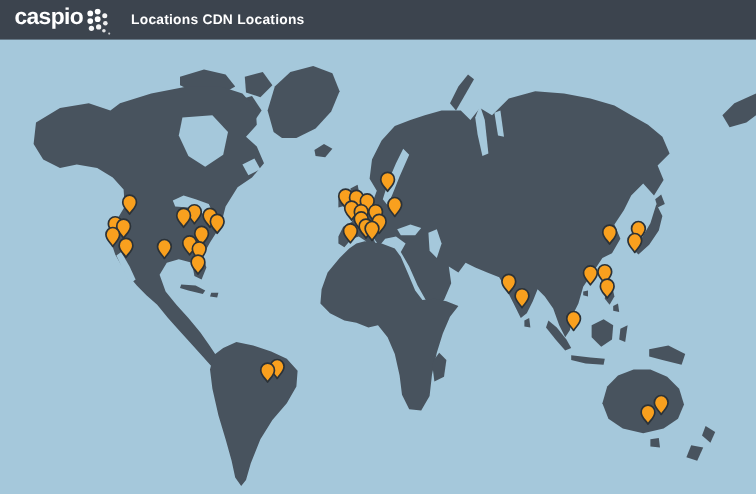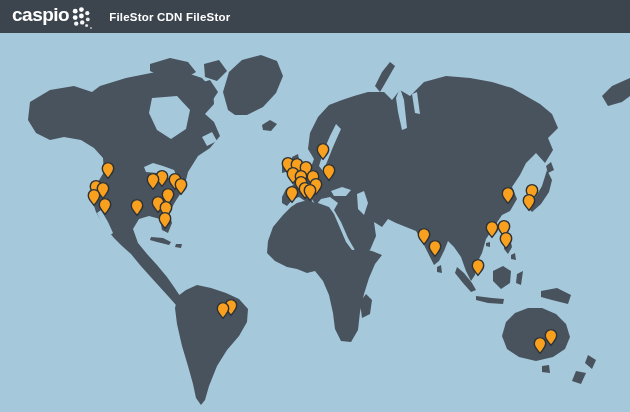--- a/index.html
+++ b/index.html
@@ -136,16 +136,16 @@
           <circle cx="9.4" cy="9.0" r="2.4"></circle>
           <circle cx="15.3" cy="6.2" r="2.1" opacity="0.95"></circle>
           <circle cx="4.2" cy="16.6" r="2.2" opacity="0.95"></circle>
           <circle cx="10.2" cy="15.4" r="2.2" opacity="0.95"></circle>
           <circle cx="15.8" cy="12.4" r="1.9" opacity="0.9"></circle>
           <circle cx="14.6" cy="18.6" r="1.5" opacity="0.85"></circle>
           <circle cx="19.0" cy="21.0" r="0.9" opacity="0.7"></circle>
         </g>
       </svg>
     </div>
-    <span class="app-title">FileStor CDN FileStor</span>
+    <span class="app-title">Locations CDN Locations</span>
   </div>
 
 </div>
 
 </body></html>

